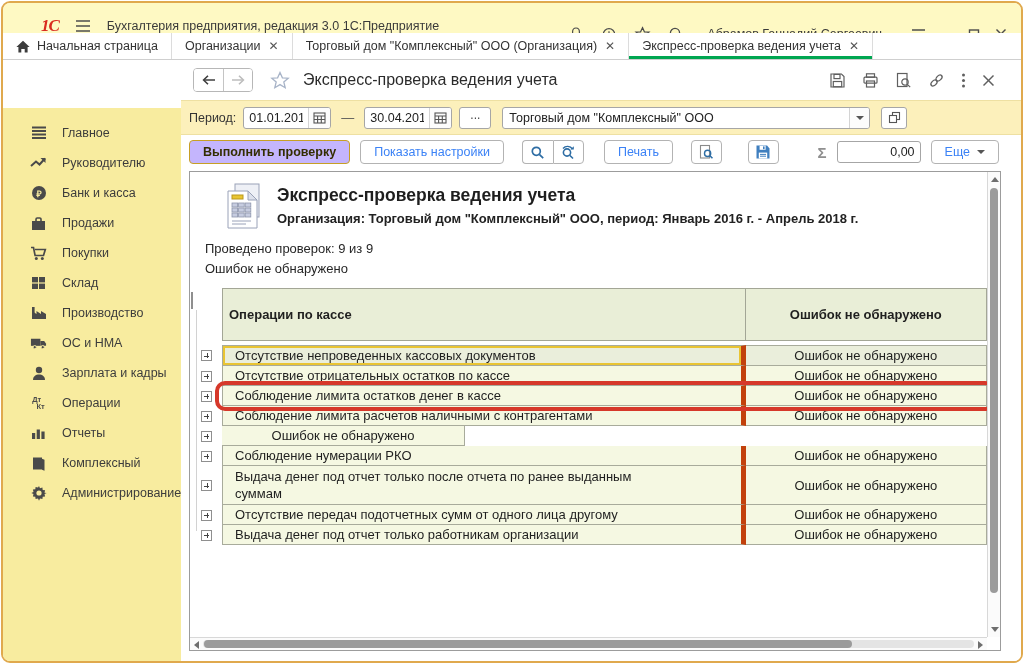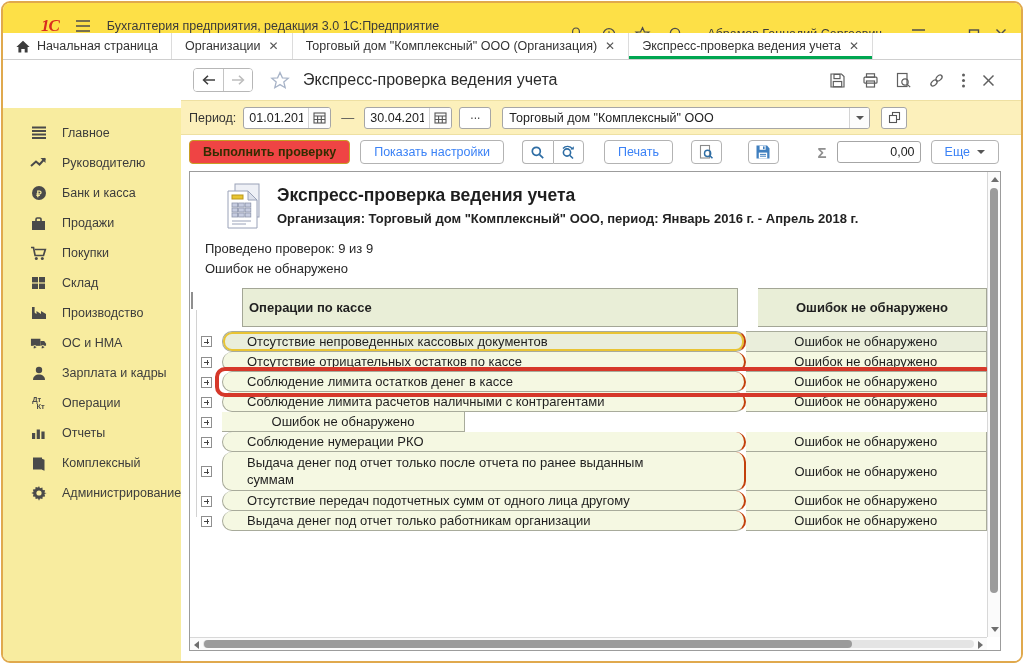--- a/index.html
+++ b/index.html
@@ -4,21 +4,21 @@
 <style>
   html,body{margin:0;padding:0;width:1024px;height:664px;background:#fff;
     font-family:"Liberation Sans",sans-serif;-webkit-font-smoothing:antialiased;}
   *{box-sizing:border-box;}
   svg{display:block;}
 
   .window{position:absolute;inset:1px;border:2px solid #e0a94d;border-radius:9px;
     overflow:hidden;background:#fff;display:flex;flex-direction:column;}
 
   
-  .titlebar{height:30px;background:#fde047;display:flex;align-items:center;
+  .titlebar{height:30px;background:#fef9c3;display:flex;align-items:center;
     padding:16px 14px 0 0;flex:none;}
   .logo{color:#d92b1f;font-weight:bold;font-style:italic;font-size:17px;
     font-family:"Liberation Serif",serif;margin-left:38px;letter-spacing:-1px;
     border-bottom:2px solid #d92b1f;line-height:17px;}
   .hamburger{margin-left:16px;}
   .win-title{font-size:12.5px;color:#3a3a3a;margin-left:16px;}
   .tb-right{margin-left:auto;display:flex;align-items:center;gap:17px;margin-top:16px;}
   .tb-ico{color:#4c4c4c;}
   .user-name{font-size:12.5px;color:#3a3a3a;margin:0 6px;}
   .winctl{display:flex;align-items:center;gap:15px;margin-left:6px;color:#4c4c4c;}
@@ -69,21 +69,21 @@
   .combo-text{flex:1;font-size:12.5px;color:#222;padding:0 6px;white-space:nowrap;overflow:hidden;}
   .dd-btn{width:20px;height:100%;display:flex;align-items:center;justify-content:center;border-left:1px solid #d4d4d4;background:#fcfcfc;}
   .caret{width:0;height:0;border-left:4px solid transparent;border-right:4px solid transparent;border-top:4px solid #555;}
   .ext-btn{width:26px;height:22px;border:1px solid #a6a6a6;border-radius:3px;background:#fff;
     display:flex;align-items:center;justify-content:center;margin-left:4px;}
 
   
   .action-row{height:34px;display:flex;align-items:center;padding:0 22px 0 8px;gap:10px;flex:none;}
   .btn{height:24px;padding:0 13px;background:#fff;border:1px solid #b3b3b3;border-radius:4px;
     font-size:12.5px;color:#3b82f6;display:flex;align-items:center;white-space:nowrap;}
-  .btn.primary{background:#ef4444;border-color:#c79f25;font-weight:bold;color:#332d00;}
+  .btn.primary{background:#c4b5fd;border-color:#c79f25;font-weight:bold;color:#332d00;}
   .icon-btn{width:31px;padding:0;justify-content:center;}
   .btn-group{display:flex;margin-left:8px;}
   .btn-group .btn{border-radius:0;border-right-width:0;}
   .btn-group .btn:first-child{border-radius:4px 0 0 4px;}
   .btn-group .btn:last-child{border-radius:0 4px 4px 0;border-right-width:1px;}
   .sp{flex:1;}
   .sigma{color:#8f8f8f;font-size:15px;font-weight:bold;}
   .sum-field{width:84px;}
   .sum-field input{width:100%;text-align:right;}
   .more-btn{gap:7px;}
@@ -94,28 +94,28 @@
   .rep-head{display:flex;padding:10px 0 0 34px;gap:13px;align-items:flex-start;}
   .rep-title{font-size:17.5px;font-weight:bold;color:#1e1e1e;margin:3px 0 5px 0;}
   .rep-sub{font-size:13px;font-weight:bold;color:#222;}
   .rep-lines{padding:9px 0 0 15px;font-size:13px;color:#262626;line-height:20px;}
 
   .rtable{margin-top:9px;position:relative;font-size:13px;color:#1f1f1f;}
   .rtable::before{content:"";position:absolute;left:6px;top:22px;bottom:14px;width:1px;background:#d2d2d2;}
   .thead{display:flex;position:relative;}
   .gut{width:32px;position:relative;flex:none;}
   .minus-box{position:absolute;left:1px;top:5px;}
-  .hc{background:#e9eed7;border:1px solid #a3a696;font-weight:bold;padding:11px 6px;min-height:22px;display:flex;align-items:center;margin-left:20px;}
+  .hc{background:#e9eed7;border:1px solid #a3a696;font-weight:bold;padding:18px 6px;min-height:22px;display:flex;align-items:center;}
   .hc.name{width:527px;}
   .hc.status{width:243px;border-left:none;justify-content:center;}
   .rows{margin-top:4px;position:relative;}
   .trow{display:flex;position:relative;}
   .cell{min-height:20px;display:flex;align-items:center;background:#f5f8e2;border-bottom:1px solid #a8ab9b;padding:2px 8px;}
   .cell.gutter{width:32px;background:transparent;border:none;padding:0 0 0 11px;flex:none;align-items:center;}
-  .cell.name{width:527px;border-left:1px solid #a8ab9b;border-right:2px solid #c2410c;padding-left:24px;border-radius:10px;}
+  .cell.name{width:527px;border-left:1px solid #a8ab9b;border-right:5px solid #c2410c;padding-left:12px;}
   .cell.status{width:243px;border-right:1px solid #a8ab9b;justify-content:center;text-align:center;}
   .trow:first-child .cell.name,.trow:first-child .cell.status{border-top:1px solid #a8ab9b;}
   .trow.selected .cell.name{background:#eaeedb;box-shadow:inset 0 0 0 2px #e9c433;}
   .trow.selected .cell.status{background:#eaeedb;}
   .trow.annotated::after{content:"";position:absolute;left:25px;top:-5px;right:-8px;bottom:-5px;
     border:4px solid #d6382a;border-radius:10px;pointer-events:none;z-index:3;}
   .rows .trow:nth-child(7) .cell.name{padding-right:80px;line-height:17px;}
   .xbox{width:11px;height:11px;border:1px solid #8f8f8f;background:#fff;position:relative;flex:none;}
   .xbox::before{content:"";position:absolute;left:2px;right:2px;top:4.5px;height:1px;background:#444;}
   .xbox.plus::after{content:"";position:absolute;top:2px;bottom:2px;left:4.5px;width:1px;background:#444;}

